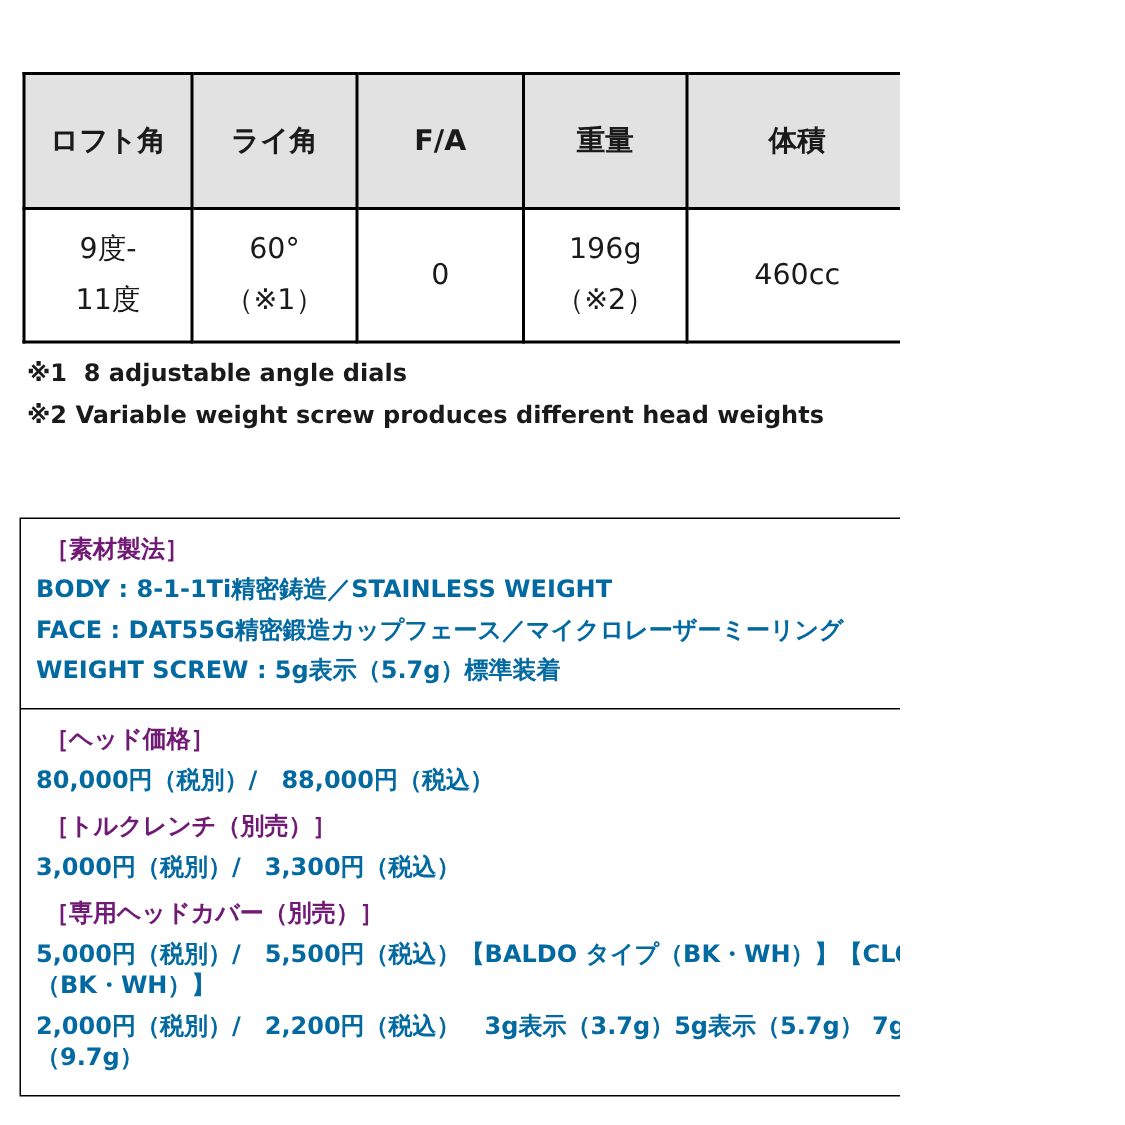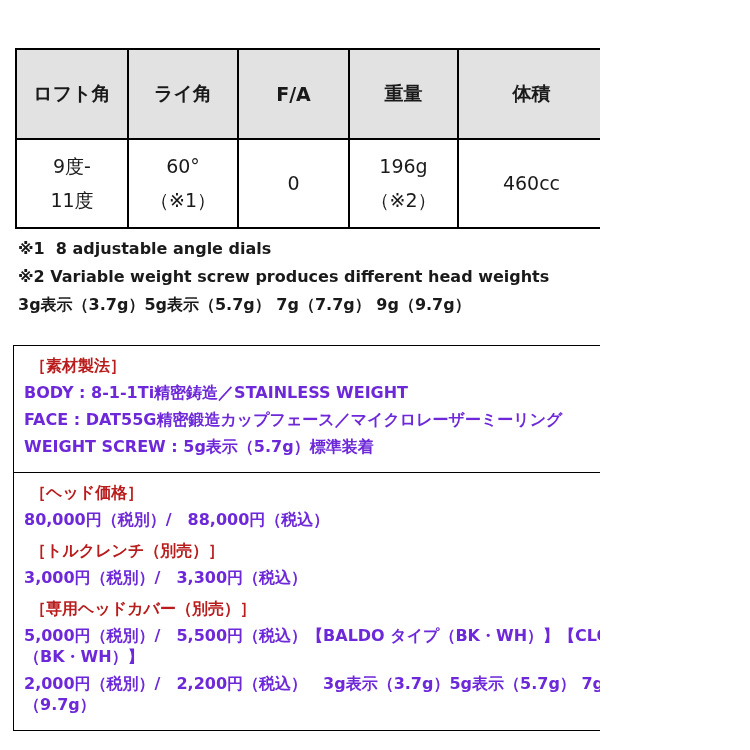--- a/index.html
+++ b/index.html
@@ -73,24 +73,24 @@
   }
   .detail-section + .detail-section {
     border-top: 1.5px solid #000000;
   }
   .detail-line {
     margin: 6px 0;
     font-size: 16px;
     font-weight: bold;
     line-height: 21px;
     white-space: pre-wrap;
-    color: #6d28d9;
+    color: #0369a1;
   }
   .detail-heading {
-    color: #b91c1c;
+    color: #701a75;
     padding-left: 6px;
     margin-top: 10px;
   }
   .detail-section .detail-heading:first-child {
     margin-top: 4px;
   }
 </style>
 </head>
 <body>
 
@@ -126,21 +126,20 @@
 （※2）</td>
         <td>460cc</td>
         <td>-</td>
       </tr>
     </tbody>
   </table>
 
   <div class="notes">
     <p class="note-line">※1  8 adjustable angle dials</p>
     <p class="note-line">※2 Variable weight screw produces different head weights</p>
-    <p class="note-line">3g表示（3.7g）5g表示（5.7g） 7g（7.7g） 9g（9.7g）</p>
   </div>
 
   <div class="detail-box">
 
     <div class="detail-section">
       <p class="detail-line detail-heading">［素材製法］</p>
       <p class="detail-line">BODY : 8-1-1Ti精密鋳造／STAINLESS WEIGHT</p>
       <p class="detail-line">FACE : DAT55G精密鍛造カップフェース／マイクロレーザーミーリング</p>
       <p class="detail-line">WEIGHT SCREW : 5g表示（5.7g）標準装着</p>
     </div>

